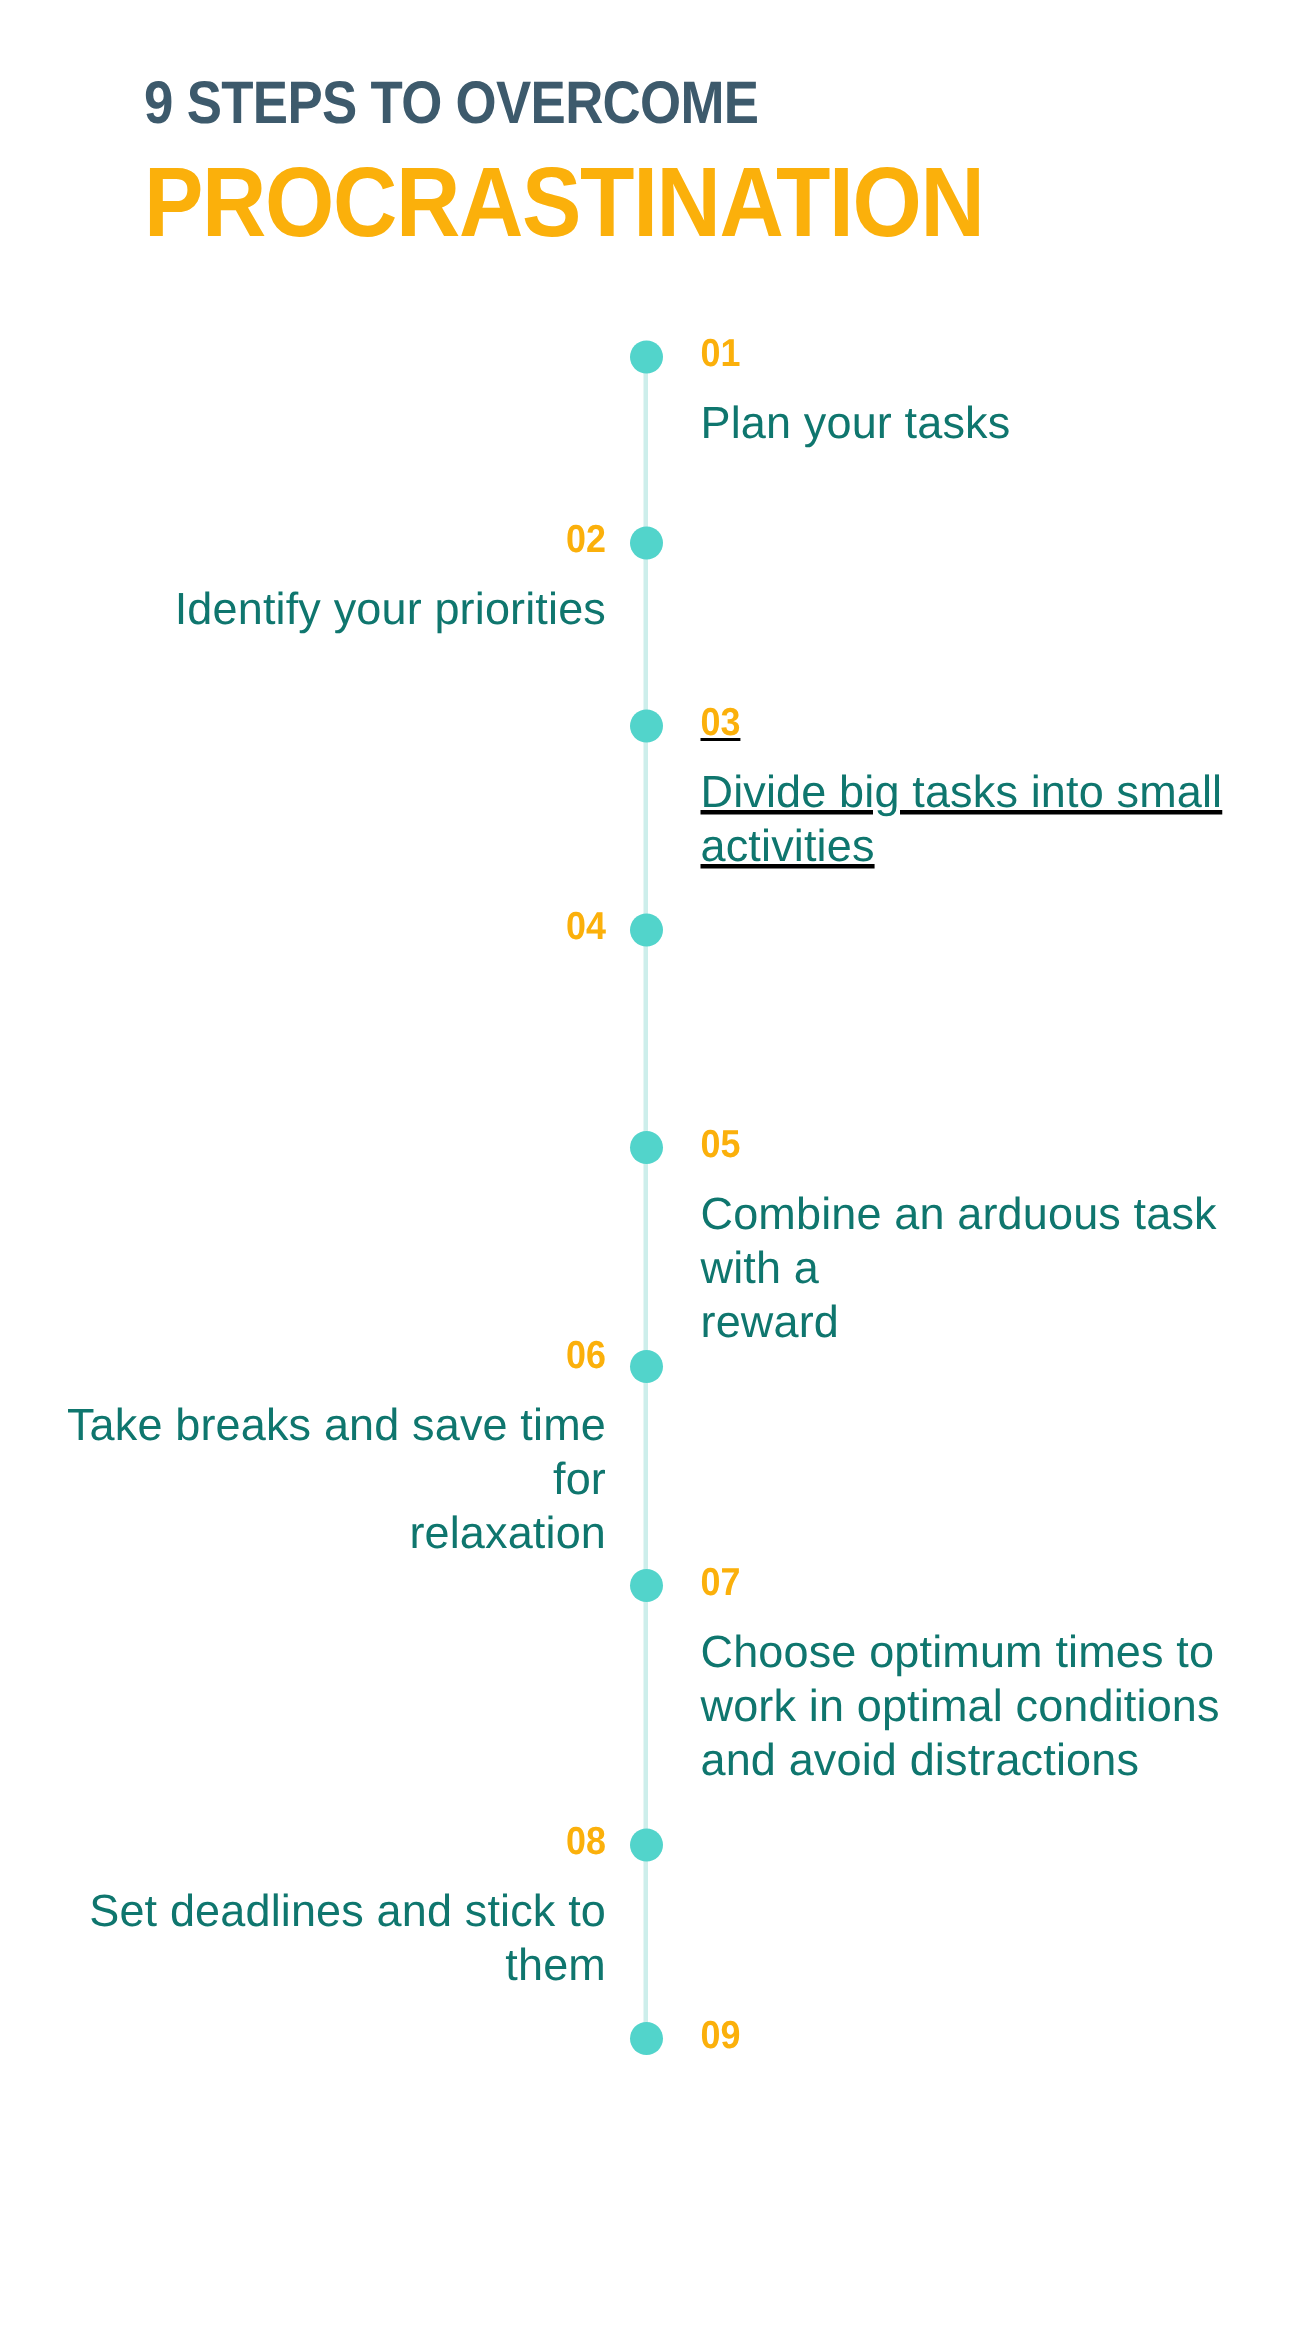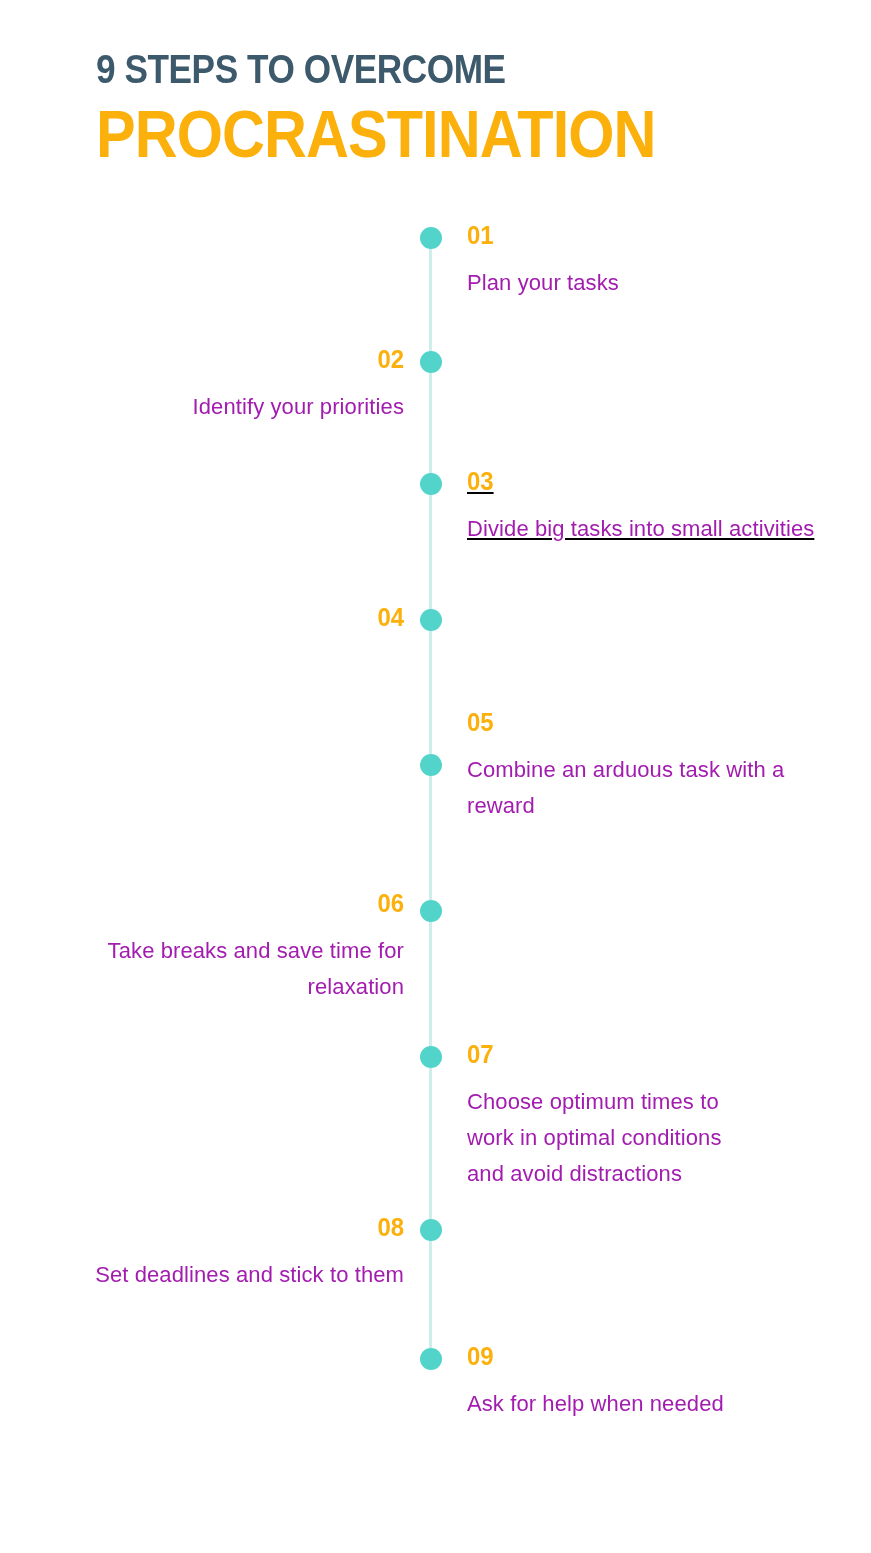--- a/index.html
+++ b/index.html
@@ -107,23 +107,23 @@
     color: #fbb00b;
     transform: scaleX(0.92);
   }
   .step-right .step-num { transform-origin: left center; }
   .step-left  .step-num { transform-origin: right center; }
 
   .step-text {
     margin-top: 17px;
     font-family: "Liberation Sans", sans-serif;
     font-weight: 400;
-    font-size: 22px;
+    font-size: 30px;
     line-height: 36px;
-    color: #a21caf;
+    color: #0f766e;
     letter-spacing: 0.1px;
     white-space: pre-line;
   }
 </style>
 </head>
 <body>
 
 <div class="canvas">
 
   <div class="heading">
@@ -156,21 +156,21 @@
           </div>
         </div>
         <div class="step step-left" style="top: 0px;">
           <div class="dot" style="top: 609px;"></div>
           <div class="step-body" style="top: 604px;">
             <div class="step-num">04</div>
           </div>
         </div>
         <div class="step step-right" style="top: 0px;">
           <div class="dot" style="top: 754px;"></div>
-          <div class="step-body" style="top: 709px;">
+          <div class="step-body" style="top: 749px;">
             <div class="step-num">05</div>
             <div class="step-text">Combine an arduous task with a
 reward</div>
           </div>
         </div>
         <div class="step step-left" style="top: 0px;">
           <div class="dot" style="top: 900px;"></div>
           <div class="step-body" style="top: 890px;">
             <div class="step-num">06</div>
             <div class="step-text">Take breaks and save time for
@@ -190,19 +190,18 @@
           <div class="dot" style="top: 1219px;"></div>
           <div class="step-body" style="top: 1214px;">
             <div class="step-num">08</div>
             <div class="step-text">Set deadlines and stick to them</div>
           </div>
         </div>
         <div class="step step-right" style="top: 0px;">
           <div class="dot" style="top: 1348px;"></div>
           <div class="step-body" style="top: 1343px;">
             <div class="step-num">09</div>
-            <div class="step-text">Ask for help when needed</div>
           </div>
         </div>
       </div>
   </div>
 
 </div>
 
 </body></html>

